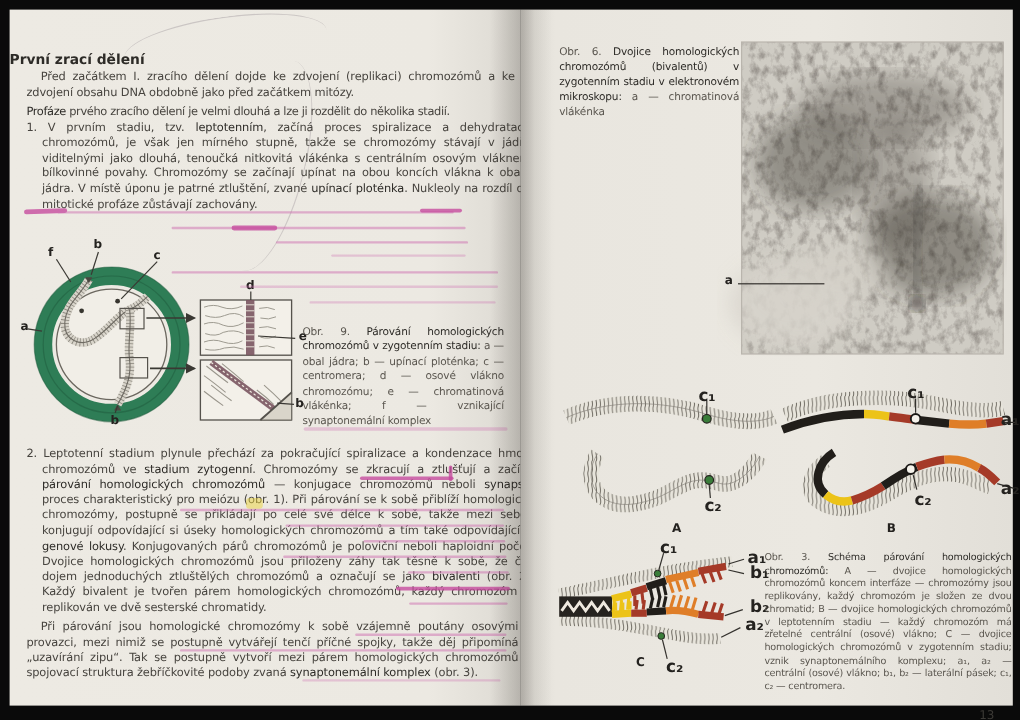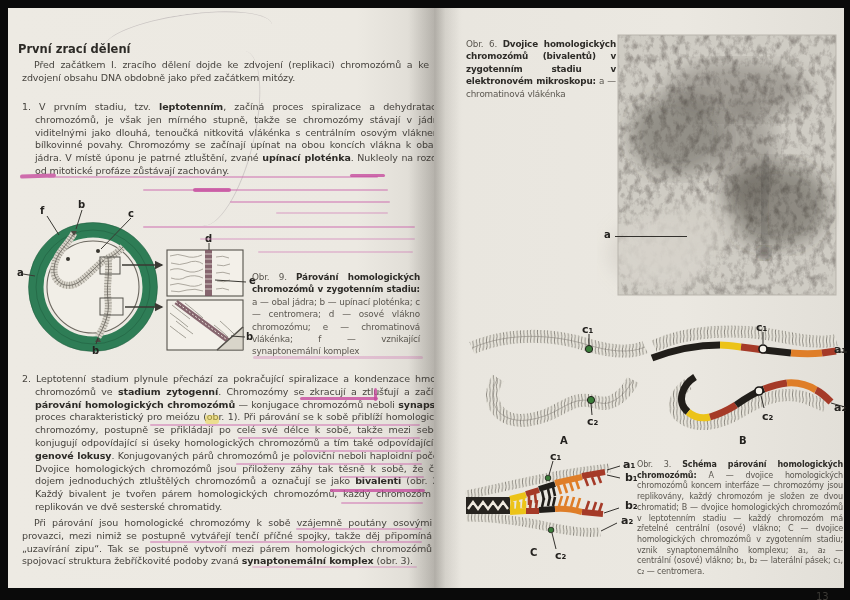--- a/index.html
+++ b/index.html
@@ -4,51 +4,52 @@
 <style>
   html,body{margin:0;padding:0;background:#060606;width:850px;height:600px;overflow:hidden;
     font-family:"DejaVu Sans",sans-serif;-webkit-font-smoothing:antialiased;}
   .scan{position:absolute;left:0;top:0;width:850px;height:600px;background:#0a0a0a;}
   .page{position:absolute;top:8px;height:580px;background:#ebe8e1;}
   .page-left{left:8px;width:426px;background:linear-gradient(to right,#edeae3 0%,#ece9e2 82%,#dcd9d2 100%);}
   .page-right{left:434px;width:410px;background:linear-gradient(to right,#d8d5ce 0%,#e9e6df 7%,#ebe8e1 60%,#e2dfd8 100%);}
   .gutter{position:absolute;left:408px;top:8px;width:52px;height:580px;pointer-events:none;
     background:linear-gradient(to right,rgba(40,35,30,0) 0%,rgba(40,35,30,0.22) 52%,rgba(40,35,30,0.06) 72%,rgba(40,35,30,0) 100%);}
   .blk{position:absolute;color:#47443f;font-size:9.5px;line-height:12.8px;text-align:justify;letter-spacing:-0.1px;}
-  .b{font-weight:bold;color:#2d2b27;}
+  .b{font-weight:normal;color:#2d2b27;}
   h1.head{position:absolute;margin:0;font-size:11.5px;color:#2d2b27;letter-spacing:0;}
   .indent{text-indent:12px;}
   .hang{padding-left:13px;text-indent:-13px;}
   .tight{letter-spacing:-0.3px;white-space:nowrap;text-align:left;}
   .cap{position:absolute;color:#5a564f;font-size:8.8px;line-height:12.4px;text-align:justify;letter-spacing:-0.15px;}
   .cap3{font-size:8px;line-height:10.7px;}
   .lbl{position:absolute;font-weight:bold;font-size:10px;color:#24221f;line-height:10px;}
-  .lbl.sm{font-size:11px;}
+  .lbl.sm{font-size:14px;}
   .pagenum{position:absolute;font-size:10px;color:#3c3a36;}
   .stroke{position:absolute;border-radius:2px;background:rgba(206,110,176,0.5);}
   .stroke.dark{background:rgba(197,72,156,0.78);}
   .stroke.faint{background:rgba(206,110,176,0.32);}
   .ymark{position:absolute;background:rgba(236,212,60,0.5);border-radius:3px;}
   .pencil{position:absolute;border:none;border-top:1px solid rgba(125,115,125,0.30);border-radius:50%;}
   svg{position:absolute;overflow:visible;}
   .leaderline{position:absolute;background:#33312d;}
 </style>
 </head>
 <body>
 
 <div class="scan">
 
   <div class="page page-left">
 
     <div class="pencil" style="left:95px;top:6px;width:170px;height:44px;transform:rotate(-8deg);"></div>
     <div class="pencil" style="left:185px;top:40px;width:60px;height:180px;transform:rotate(14deg);border-top:none;border-right:1px solid rgba(125,115,125,0.28);border-radius:50%;"></div>
 
-    <h1 class="head" style="left:10px;top:34px;">První zrací dělení</h1>
+    <h1 class="head" style="left:0;top:34px;">První zrací dělení</h1>
 
     <div class="blk indent" style="left:14px;top:51px;width:407px;"><span>Před začátkem I. zracího dělení dojde ke zdvojení (replikaci) chromozómů a ke zdvojení obsahu DNA obdobně jako před začátkem mitózy.</span></div>
+    <div class="blk tight" style="left:14px;top:80px;width:415px;"><span class="b">Profáze</span><span> prvého zracího dělení je velmi dlouhá a lze ji rozdělit do několika stadií.</span></div>
     <div class="blk hang" style="left:14px;top:93px;width:407px;"><span>1. V prvním stadiu, tzv. </span><span class="b">leptotenním</span><span>, začíná proces spiralizace a dehydratace chromozómů, je však jen mírného stupně, takže se chromozómy stávají v jádře viditelnými jako dlouhá, tenoučká nitkovitá vlákénka s centrálním osovým vláknem bílkovinné povahy. Chromozómy se začínají upínat na obou koncích vlákna k obalu jádra. V místě úponu je patrné ztluštění, zvané </span><span class="b">upínací ploténka</span><span>. Nukleoly na rozdíl od mitotické profáze zůstávají zachovány.</span></div>
 
     <svg style="left:10px;top:185px;" width="250" height="180" viewBox="0 0 250 180">
       <defs>
         <pattern id="tick" width="3.4" height="16" patternUnits="userSpaceOnUse">
           <path d="M1.4,0 C0.4,3 2.4,5 1.4,8 C0.6,11 2.4,13 1.6,16" stroke="#76726a" stroke-width="0.7" fill="none"></path>
         </pattern>
         <marker id="ah" markerWidth="7" markerHeight="7" refX="5" refY="3" orient="auto">
           <path d="M0,0 L6,3 L0,6 z" fill="#3a3833"></path>
         </marker>

